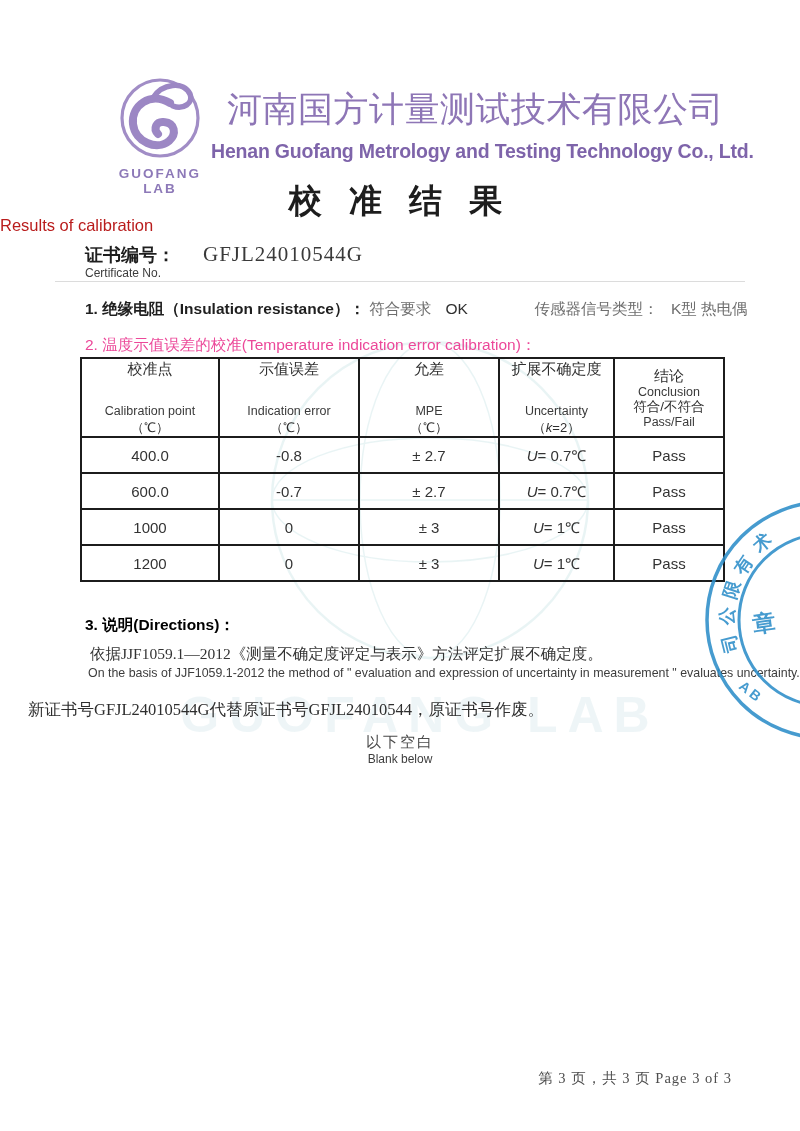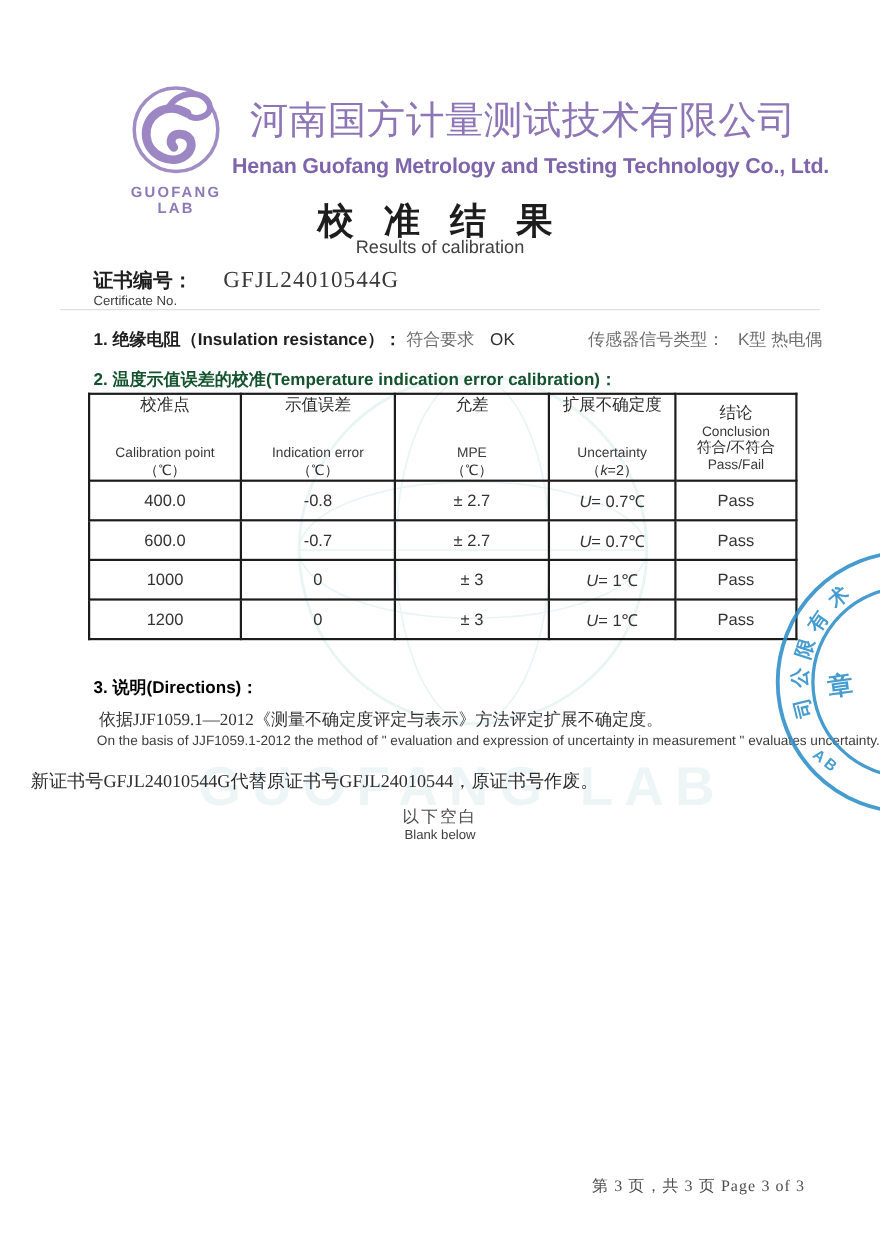--- a/index.html
+++ b/index.html
@@ -10,36 +10,36 @@
   .abs{position:absolute;}
 
   
   .logo-wrap{left:100px;top:76px;width:120px;text-align:center;}
   .logo-caption{margin-top:2px;font-size:13.5px;font-weight:bold;letter-spacing:2px;color:#8d79b8;}
   .company-cn{left:227px;top:86px;font-size:35px;font-weight:500;color:#8e76b6;letter-spacing:0.5px;white-space:nowrap;}
   .company-en{left:211px;top:140px;font-size:19.5px;font-weight:bold;color:#7e64aa;letter-spacing:-0.2px;white-space:nowrap;}
 
   
   .doc-title{left:0;top:179px;width:100%;text-align:center;font-size:33px;font-weight:bold;letter-spacing:9px;color:#1d1d1d;}
-  .doc-subtitle{left:0;top:216px;width:100%;text-align:center;font-size:16.5px;color:#404040;}
+  .doc-subtitle{left:0;top:216px;width:100%;text-align:left;font-size:16.5px;color:#b91c1c;}
 
   
   .cert-row{left:85px;top:242px;display:flex;align-items:baseline;}
   .cert-label{font-size:18px;font-weight:bold;color:#1e1e1e;}
   .cert-number{margin-left:28px;font-family:"Liberation Serif",serif;font-size:21px;letter-spacing:1px;color:#3a3a3a;}
   .cert-sub{left:85px;top:266px;font-size:12px;color:#3c3c3c;}
   .cert-hr{left:55px;top:281px;width:690px;border-top:1px solid #dcdcdc;height:0;}
 
   
   .sec1{left:85px;top:299px;font-size:15.5px;white-space:nowrap;}
   .sec-label{font-weight:bold;color:#1f1f1f;}
   .muted{color:#6e6e6e;}
   .okval{color:#2f2f2f;font-weight:normal;margin-left:10px;}
   .sensor-gap{display:inline-block;width:58px;}
-  .sec2{left:85px;top:335px;font-size:15.5px;font-weight:bold;color:#14532d;}
+  .sec2{left:85px;top:335px;font-size:15.5px;font-weight:normal;color:#ec4899;}
 
   
   .cal-table{position:absolute;left:80px;top:357px;border-collapse:collapse;table-layout:fixed;background:transparent;}
   .cal-table td{border:2px solid #1c1c1c;text-align:center;vertical-align:middle;padding:0;color:#333;}
   .cal-table .hd{height:68px;}
   .cal-table .bd td{height:34px;font-size:15px;}
   .h-cn{font-size:15px;line-height:19px;color:#2f2f2f;}
   .h-en{font-size:12.5px;line-height:15px;color:#3a3a3a;margin-top:26px;}
   .h-unit{font-size:13px;line-height:17px;color:#2f2f2f;}
   .h-sub-cn{font-size:13.5px;line-height:16px;color:#2f2f2f;}

